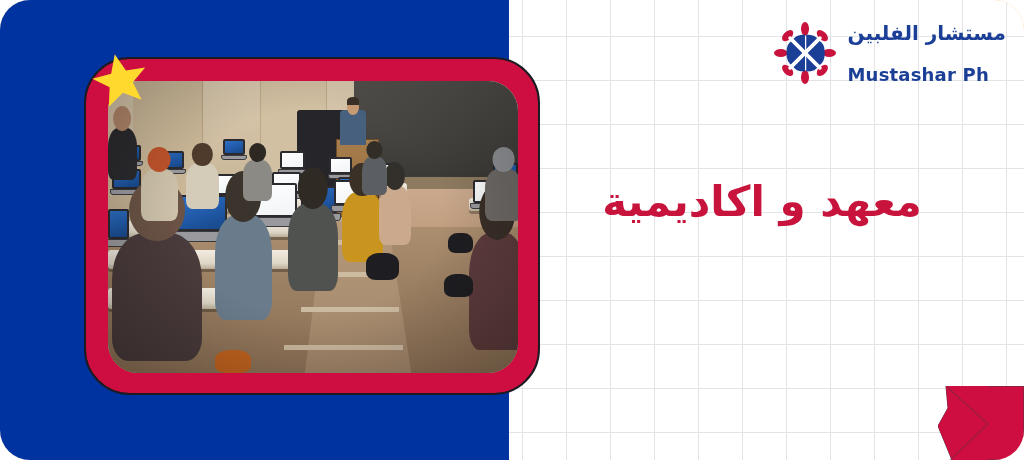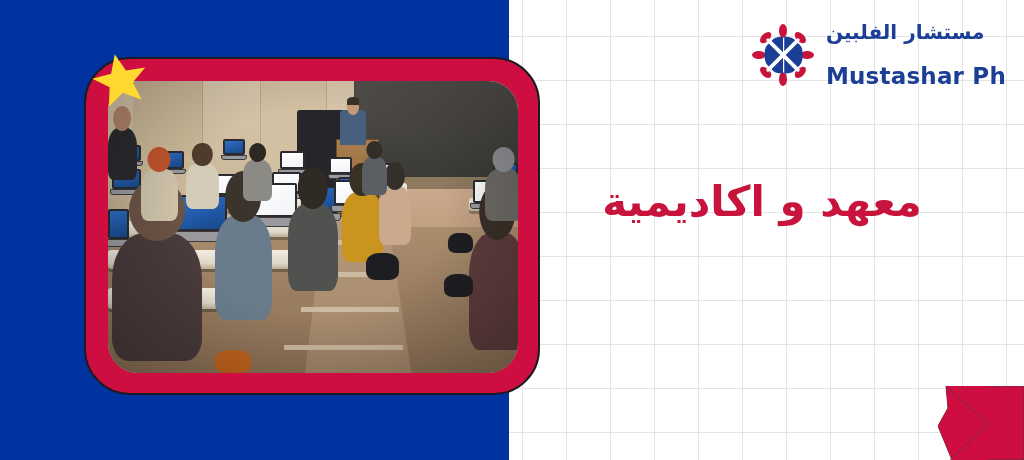--- a/index.html
+++ b/index.html
@@ -11,20 +11,21 @@
   body {
     font-family: "DejaVu Sans", "Liberation Sans", sans-serif;
   }
 
   .banner {
     position: relative;
     width: 1024px;
     height: 460px;
     overflow: hidden;
     background: #fdba74;
+    border-radius: 30px;
   }
 
   
   .grid-bg {
     position: absolute;
     inset: 0;
     background-color: #ffffff;
     background-image:
       linear-gradient(to right, #e4e4e6 1px, transparent 1px),
       linear-gradient(to bottom, #e4e4e6 1px, transparent 1px);
@@ -250,21 +251,21 @@
   }
   .logo-ar {
     font-size: 20px;
     font-weight: 700;
     color: #1b3f96;
     direction: rtl;
     letter-spacing: 0.5px;
     margin-bottom: 3px;
   }
   .logo-en {
-    font-size: 23px;
+    font-size: 18px;
     font-weight: 800;
     color: #1b3f96;
     letter-spacing: 0.2px;
     margin-top: 20px;
   }
 
   .headings {
     position: absolute;
     left: 520px;
     right: 20px;

